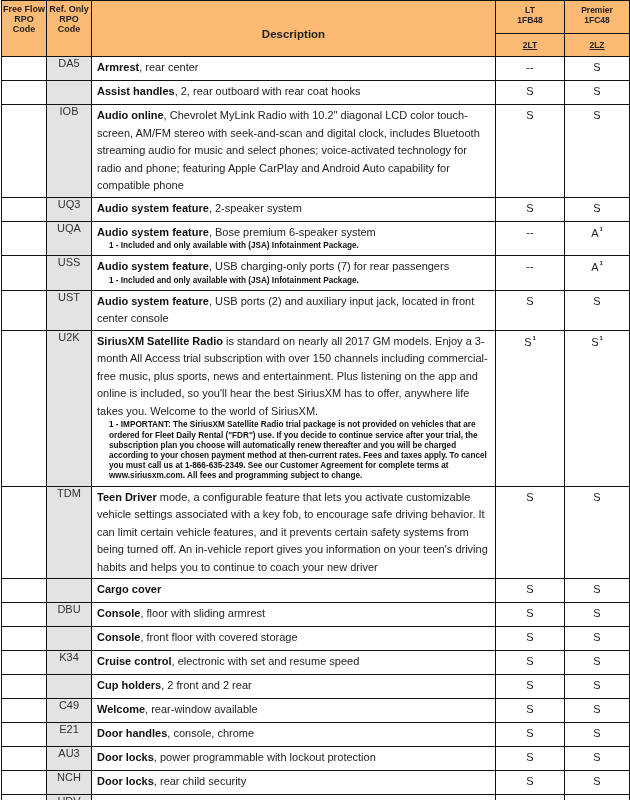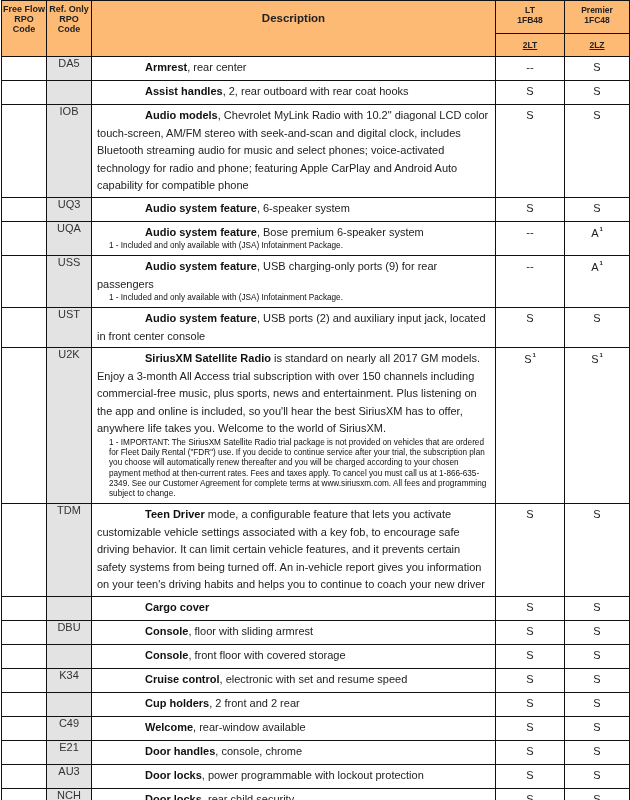--- a/index.html
+++ b/index.html
@@ -1,30 +1,30 @@
 <!DOCTYPE html>
 <html><head>
 <meta charset="utf-8">
 <style>
   html, body { margin:0; padding:0; background:#ffffff; }
   body { width:630px; height:800px; overflow:hidden; font-family:"Liberation Sans", sans-serif; color:#1a1a1a; }
   table { border-collapse:collapse; table-layout:fixed; width:628px; margin-left:1px; }
   td, th { border:1.5px solid #111; padding:0; vertical-align:top; }
   th { background:#fdba74; font-weight:bold; font-size:9px; line-height:10px; text-align:center; color:#222; }
-  th.desc-h { font-size:11.5px; vertical-align:top; padding-top:12px; }
+  th.desc-h { font-size:11.5px; vertical-align:top; padding-top:28px; }
   th.ffc { padding-top:3px; }
   th.trim { font-size:8.5px; line-height:10px; padding-top:4px; height:28px; }
   th.sub { font-size:8.5px; height:22px; vertical-align:middle;text-decoration:underline; }
   td.ff { background:#fff; }
   td.ref { background:#e3e3e3; font-size:11px; text-align:center; padding-top:0; color:#333; }
   td.desc { font-size:11px; line-height:17.5px; padding:2px 4px 2px 5px; color:#222; }
-  td.desc b { color:#111;margin-left:48px; }
+  td.desc b { color:#111; }
   td.val { font-size:11px; text-align:center; padding-top:4px; color:#222; }
   td.val sup { font-size:6px; font-weight:bold; vertical-align:6px; margin-left:1px; }
-  .note { font-size:8.2px; font-weight:normal; line-height:10.2px; padding-left:12px; margin-bottom:2px; color:#111; }
+  .note { font-size:8.2px; font-weight:bold; line-height:10.2px; padding-left:12px; margin-bottom:2px; color:#111; }
   tr.r1 td { height:19px; }
 </style>
 </head>
 <body>
 
 <table>
   <colgroup>
     <col style="width:45px">
       <col style="width:45px">
       <col style="width:404px">
@@ -61,42 +61,42 @@
       <tr class="r1">
         <td class="ff"></td>
         <td class="ref"></td>
         <td class="desc"><b>Assist handles</b><span>, 2, rear outboard with rear coat hooks</span></td>
         <td class="val"><span>S</span></td>
         <td class="val"><span>S</span></td>
       </tr>
       <tr class="r1">
         <td class="ff"></td>
         <td class="ref">IOB</td>
-        <td class="desc"><b>Audio models</b><span>, Chevrolet MyLink Radio with 10.2" diagonal LCD color touch-screen, AM/FM stereo with seek-and-scan and digital clock, includes Bluetooth streaming audio for music and select phones; voice-activated technology for radio and phone; featuring Apple CarPlay and Android Auto capability for compatible phone</span></td>
+        <td class="desc"><b>Audio online</b><span>, Chevrolet MyLink Radio with 10.2" diagonal LCD color touch-screen, AM/FM stereo with seek-and-scan and digital clock, includes Bluetooth streaming audio for music and select phones; voice-activated technology for radio and phone; featuring Apple CarPlay and Android Auto capability for compatible phone</span></td>
         <td class="val"><span>S</span></td>
         <td class="val"><span>S</span></td>
       </tr>
       <tr class="r1">
         <td class="ff"></td>
         <td class="ref">UQ3</td>
-        <td class="desc"><b>Audio system feature</b><span>, 6-speaker system</span></td>
+        <td class="desc"><b>Audio system feature</b><span>, 2-speaker system</span></td>
         <td class="val"><span>S</span></td>
         <td class="val"><span>S</span></td>
       </tr>
       <tr class="r1">
         <td class="ff"></td>
         <td class="ref">UQA</td>
         <td class="desc"><b>Audio system feature</b><span>, Bose premium 6-speaker system</span><div class="note">1 - Included and only available with (JSA) Infotainment Package.</div></td>
         <td class="val"><span>--</span></td>
         <td class="val"><span>A</span><sup>1</sup></td>
       </tr>
       <tr class="r1">
         <td class="ff"></td>
         <td class="ref">USS</td>
-        <td class="desc"><b>Audio system feature</b><span>, USB charging-only ports (9) for rear passengers</span><div class="note">1 - Included and only available with (JSA) Infotainment Package.</div></td>
+        <td class="desc"><b>Audio system feature</b><span>, USB charging-only ports (7) for rear passengers</span><div class="note">1 - Included and only available with (JSA) Infotainment Package.</div></td>
         <td class="val"><span>--</span></td>
         <td class="val"><span>A</span><sup>1</sup></td>
       </tr>
       <tr class="r1">
         <td class="ff"></td>
         <td class="ref">UST</td>
         <td class="desc"><b>Audio system feature</b><span>, USB ports (2) and auxiliary input jack, located in front center console</span></td>
         <td class="val"><span>S</span></td>
         <td class="val"><span>S</span></td>
       </tr>

